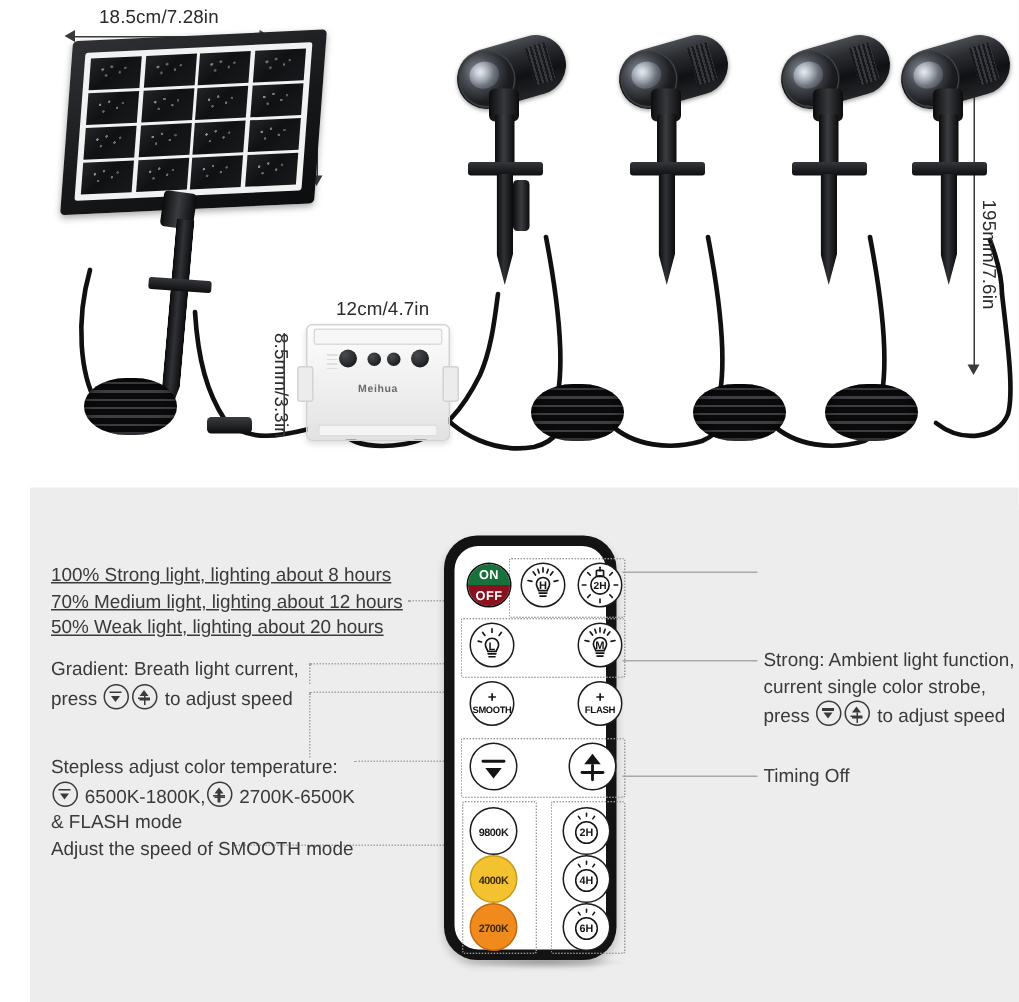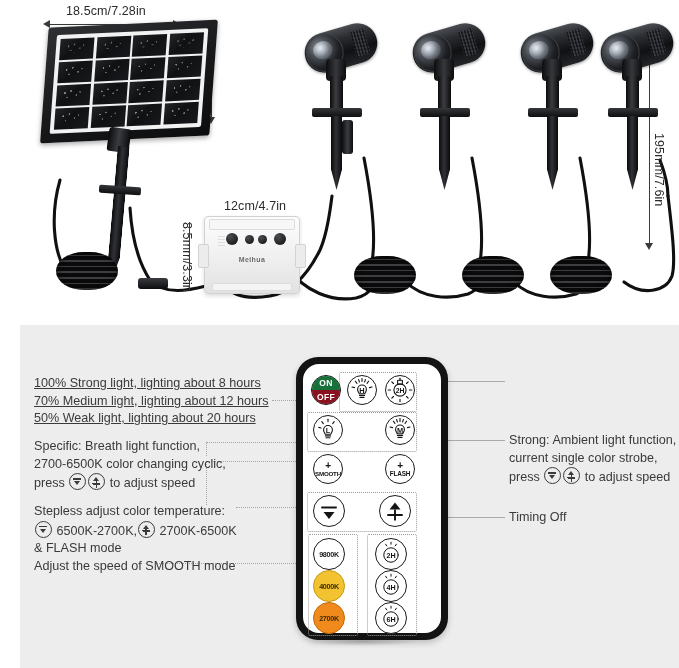--- a/index.html
+++ b/index.html
@@ -86,21 +86,21 @@
   .port{position:absolute;width:12px;height:12px;border-radius:50%;background:radial-gradient(circle at 35% 30%,#4a4c50,#0c0d0e);top:17px;}
   .port.small{width:9px;height:9px;top:19px;}
   .cb-brand{position:absolute;left:0;right:0;top:40px;text-align:center;font-size:7px;color:#6a6a6a;letter-spacing:.4px;font-weight:bold;}
   .cb-vent{position:absolute;left:14px;top:20px;width:7px;height:12px;
     background:repeating-linear-gradient(180deg,#dedede 0 1px,transparent 1px 3px);}
 
   
   .bottom-panel{position:absolute;left:0;top:325px;width:679px;height:343px;background:#ededed;}
 
   
-  .remote{position:absolute;left:276px;top:32px;width:152px;height:283px;
+  .remote{position:absolute;left:276px;top:32px;width:115px;height:283px;
     background:#131313;border-radius:22px;box-shadow:0 3px 6px rgba(0,0,0,.2);}
   .remote-face{position:absolute;left:7px;top:7px;right:7px;bottom:7px;background:#ffffff;border-radius:16px;}
   .remote-shadow{position:absolute;left:286px;top:312px;width:112px;height:9px;border-radius:50%;
     background:radial-gradient(ellipse at center,rgba(0,0,0,.20),rgba(0,0,0,0) 72%);}
 
   
   .grp{position:absolute;border:1px dotted #9a9a9a;border-radius:2px;}
 
   
   .btn{position:absolute;border-radius:50%;border:1.6px solid #1b1b1b;box-sizing:border-box;
@@ -450,34 +450,33 @@
       </div>
     </div>
 
     <div class="callout left" style="left:14px;top:50px;text-decoration:underline;">
       <div>100% Strong light, lighting about 8 hours</div>
       <div>70% Medium light, lighting about 12 hours</div>
       <div>50% Weak light, lighting about 20 hours</div>
     </div>
 
     <div class="callout left" style="left:14px;top:113px;">
-      <div>Specific: Breath light function,</div>
-      <div>2700-6500K color changing cyclic,</div>
+      <div>Gradient: Breath light current,</div>
       <div>
         <span>press</span>
         <span class="ic"></span><span class="ic up"><i class="pl1"></i><i class="pl2"></i></span>
         <span>to adjust speed</span>
       </div>
     </div>
 
     <div class="callout left" style="left:14px;top:178px;">
       <div>Stepless adjust color temperature:</div>
       <div>
         <span class="ic"></span>
-        <span>6500K-2700K,</span><span class="ic up"><i class="pl1"></i><i class="pl2"></i></span>
+        <span>6500K-1800K,</span><span class="ic up"><i class="pl1"></i><i class="pl2"></i></span>
         <span>2700K-6500K</span>
       </div>
       <div>&amp; FLASH mode</div>
       <div>Adjust the speed of SMOOTH mode</div>
     </div>
 
 
 
     <div class="callout" style="left:489px;top:107px;">
       <div>Strong: Ambient light function,</div>

